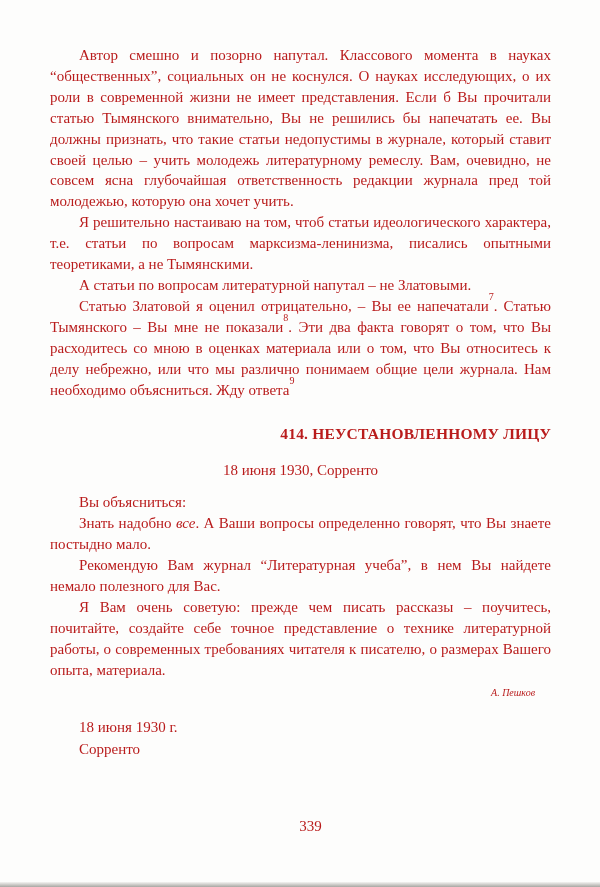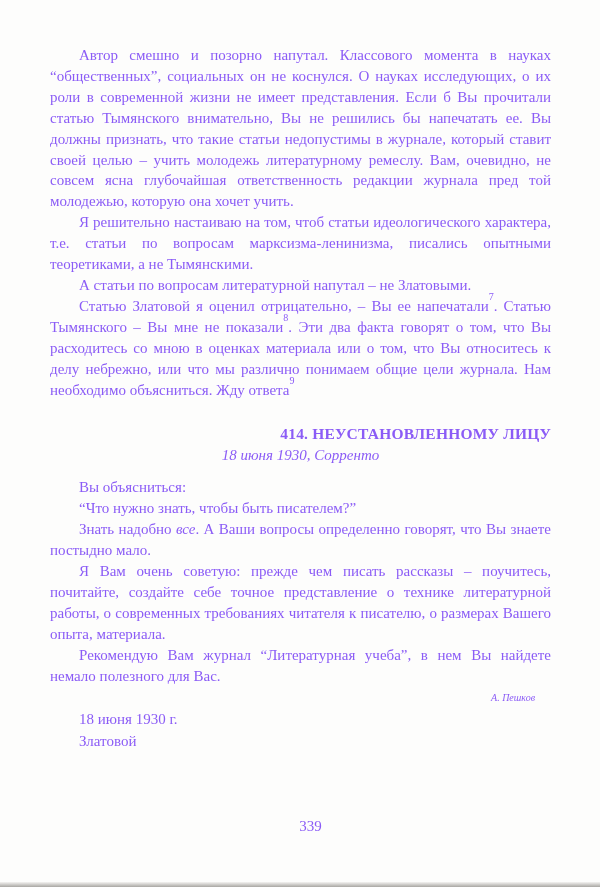--- a/index.html
+++ b/index.html
@@ -6,21 +6,21 @@
   html, body { width: 600px; height: 887px; }
   body {
     background: #ffffff;
     font-family: "Liberation Serif", "DejaVu Serif", serif;
   }
   .page {
     position: relative;
     width: 600px;
     height: 887px;
     background: #fdfdfc;
-    color: #8b5cf6;
+    color: #b91c1c;
     overflow: hidden;
   }
   .content {
     position: absolute;
     top: 45px;
     left: 50px;
     width: 501px;
   }
   .para {
     font-size: 15px;
@@ -37,34 +37,34 @@
   }
   .heading {
     font-size: 15.5px;
     font-weight: bold;
     text-align: right;
     margin-top: 25px;
     letter-spacing: 0.2px;
   }
   .dateline {
     font-size: 15px;
-    font-style: italic;
     text-align: center;
-    margin-top: 4px;
+    margin-top: 19px;
     margin-bottom: 13px;
   }
   .signature {
     font-size: 10px;
     font-style: italic;
     text-align: right;
     line-height: 20.9px;
     margin-top: 2px;
     padding-right: 16px;
   }
   .closing {
+    margin-top: 14px;
     padding-left: 29px;
     font-size: 15px;
     line-height: 21.5px;
   }
   .page-number {
     position: absolute;
     bottom: 52px;
     left: 0;
     width: 100%;
     text-align: center;
@@ -93,32 +93,31 @@
     <p class="para">А статьи по вопросам литературной напутал – не Златовыми.</p>
 
     <p class="para"><span>Статью Златовой я оценил отрицательно, – Вы ее напечатали</span><sup class="fn">7</sup><span>. Статью Тымянского – Вы мне не показали</span><sup class="fn">8</sup><span>. Эти два факта говорят о том, что Вы расходитесь со мною в оценках материала или о том, что Вы относитесь к делу небрежно, или что мы различно понимаем общие цели журнала. Нам необходимо объясниться. Жду ответа</span><sup class="fn">9</sup></p>
 
     <h2 class="heading">414. НЕУСТАНОВЛЕННОМУ ЛИЦУ</h2>
 
     <div class="dateline">18 июня 1930, Сорренто</div>
 
     <p class="para">Вы объясниться:</p>
 
-    <p class="para">“Что нужно знать, чтобы быть писателем?”</p>
 
     <p class="para"><span>Знать надобно </span><i>все</i><span>. А Ваши вопросы определенно говорят, что Вы знаете постыдно мало.</span></p>
 
+    <p class="para">Рекомендую Вам журнал “Литературная учеба”, в нем Вы найдете немало полезного для Вас.</p>
+
     <p class="para">Я Вам очень советую: прежде чем писать рассказы – поучитесь, почитайте, создайте себе точное представление о технике литературной работы, о современных требованиях читателя к писателю, о размерах Вашего опыта, материала.</p>
-
-    <p class="para">Рекомендую Вам журнал “Литературная учеба”, в нем Вы найдете немало полезного для Вас.</p>
 
     <div class="signature">А. Пешков</div>
 
     <div class="closing">
       <div>18 июня 1930 г.</div>
-      <div>Златовой</div>
+      <div>Сорренто</div>
     </div>
 
   </div>
 
   <div class="page-number">339</div>
   <div class="scan-edge"></div>
 </div>
 
 </body></html>

